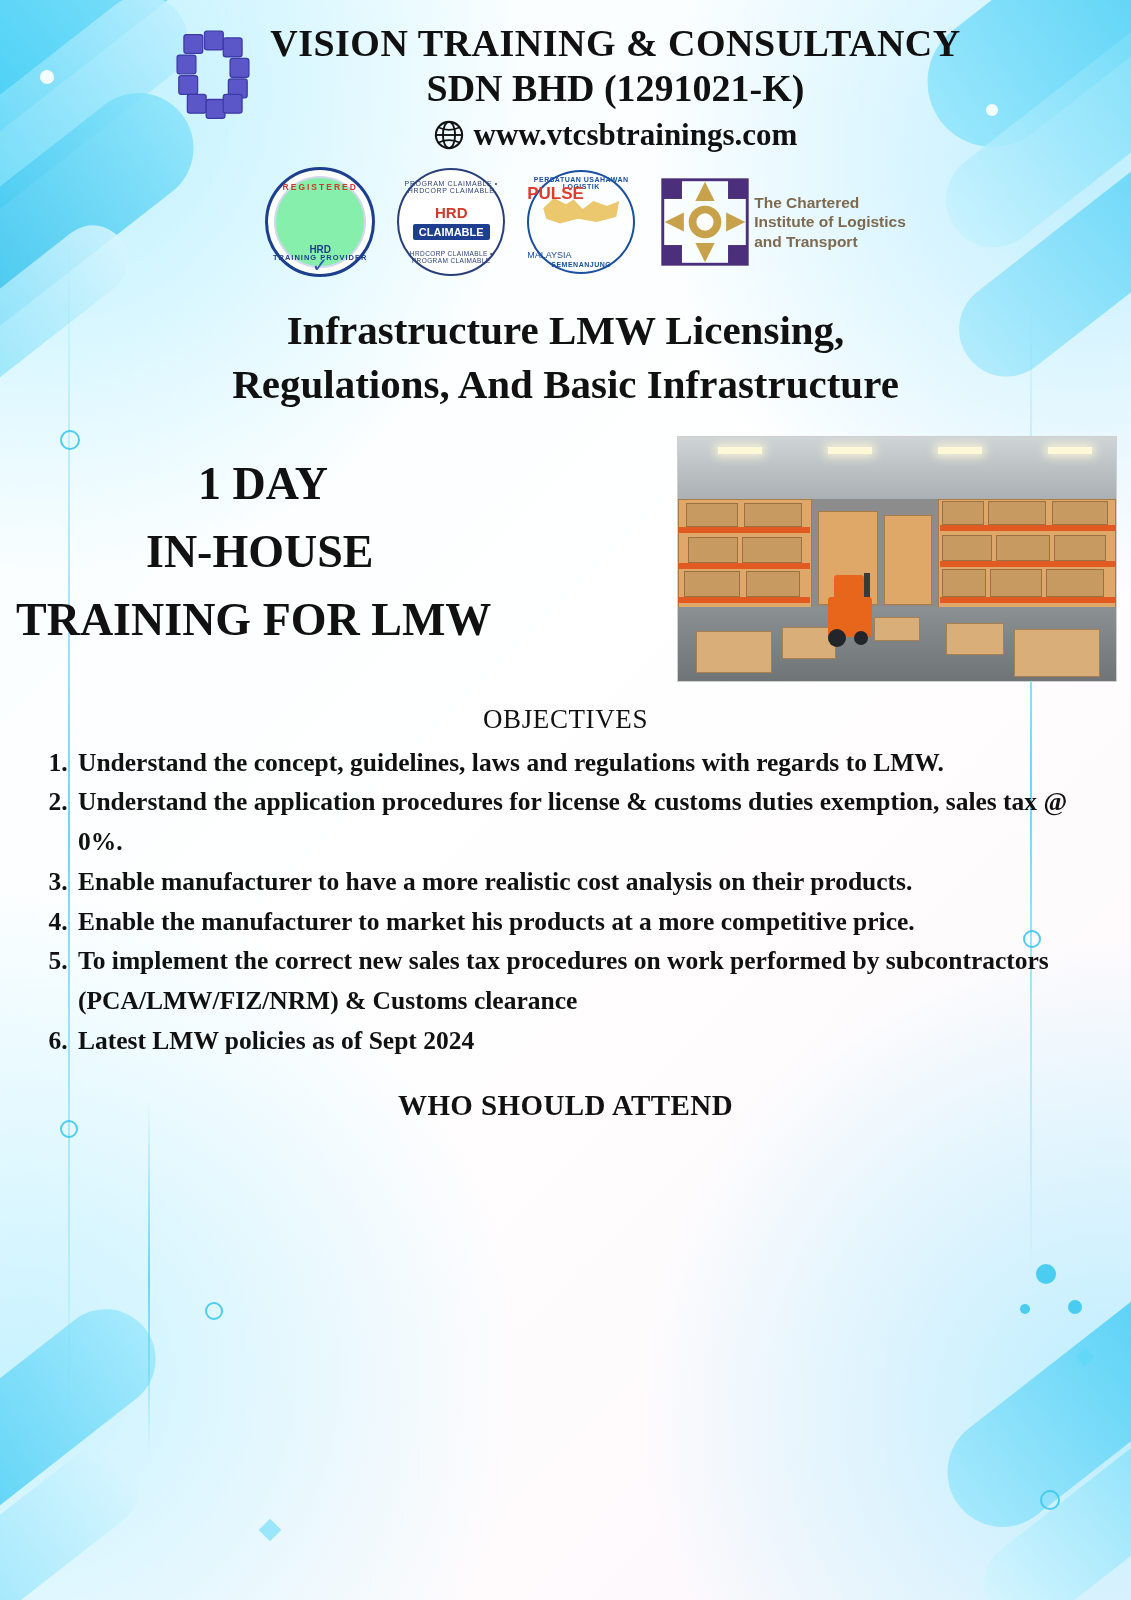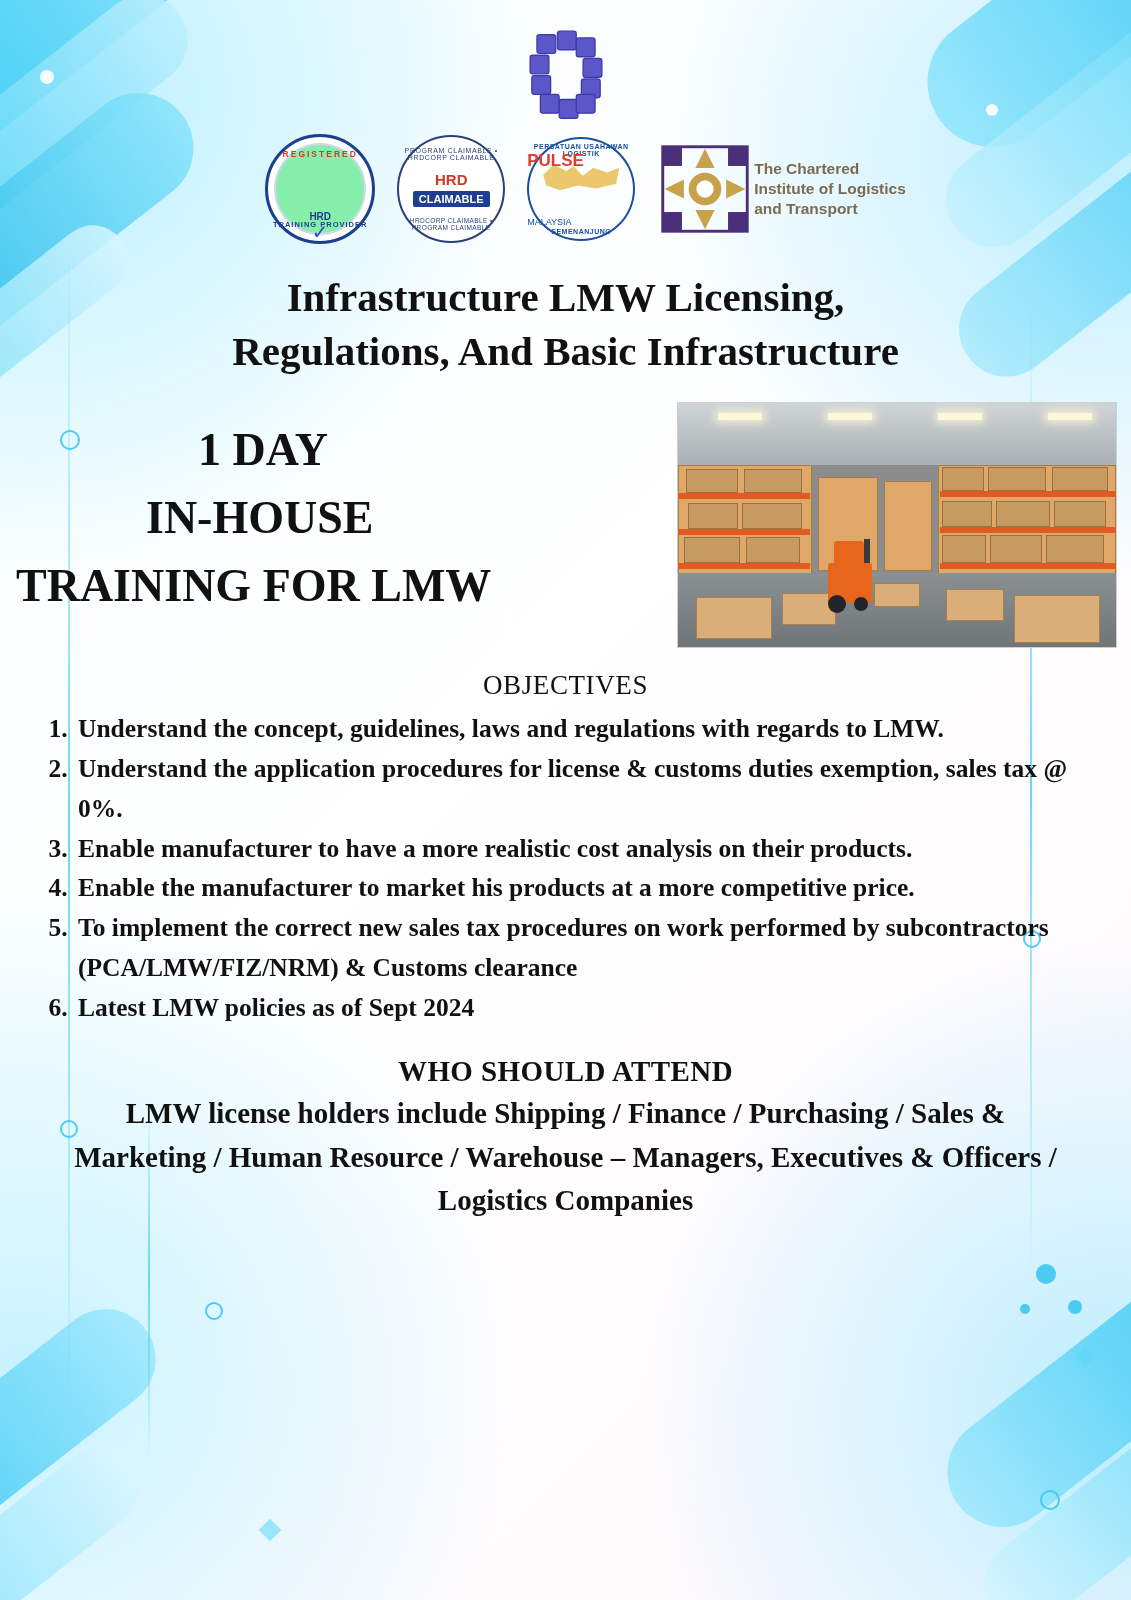--- a/index.html
+++ b/index.html
@@ -345,20 +345,34 @@
         <rect x="70" y="38" width="22" height="22" rx="3"></rect>
         <rect x="10" y="58" width="22" height="22" rx="3"></rect>
         <rect x="68" y="62" width="22" height="22" rx="3"></rect>
         <rect x="20" y="80" width="22" height="22" rx="3"></rect>
         <rect x="42" y="86" width="22" height="22" rx="3"></rect>
         <rect x="62" y="80" width="22" height="22" rx="3"></rect>
       </g>
       <rect x="36" y="40" width="28" height="30" rx="3" fill="#ffffff" opacity=".0"></rect>
     </svg>
 
+    <div class="header-text">
+      <div class="company-name">VISION TRAINING &amp; CONSULTANCY</div>
+      <div class="company-sub">SDN BHD (1291021-K)</div>
+      <div class="website-row">
+        <svg class="globe" viewBox="0 0 32 32">
+          <circle cx="16" cy="16" r="14" fill="none" stroke="#111" stroke-width="2.2"></circle>
+          <ellipse cx="16" cy="16" rx="6.5" ry="14" fill="none" stroke="#111" stroke-width="2"></ellipse>
+          <line x1="2" y1="16" x2="30" y2="16" stroke="#111" stroke-width="2"></line>
+          <path d="M5 8 Q16 13 27 8" fill="none" stroke="#111" stroke-width="1.8"></path>
+          <path d="M5 24 Q16 19 27 24" fill="none" stroke="#111" stroke-width="1.8"></path>
+        </svg>
+        <div class="website">www.vtcsbtrainings.com</div>
+      </div>
+    </div>
   </div>
 
   <div class="badges">
 
     <div class="badge hrd-round">
       <div class="top-t">REGISTERED</div>
       <div class="hrd-core">
         <div class="hrd"><span>HRD</span></div>
         <div class="hrd-check">✓</div>
       </div>
@@ -473,15 +487,14 @@
   <ol class="objectives">
     <li>Understand the concept, guidelines, laws and regulations with regards to LMW.</li>
     <li>Understand the application procedures for license &amp; customs duties exemption, sales tax @ 0%.</li>
     <li>Enable manufacturer to have a more realistic cost analysis on their products.</li>
     <li>Enable the manufacturer to market his products at a more competitive price.</li>
     <li>To implement the correct new sales tax procedures on work performed by subcontractors (PCA/LMW/FIZ/NRM) &amp; Customs clearance</li>
     <li>Latest LMW policies as of Sept 2024</li>
   </ol>
 
   <div class="attend-head">WHO SHOULD ATTEND</div>
-  <div class="attend-body">LMW license holders include Shipping / Finance / Purchasing / Sales &amp; Marketing / Human Resource / Warehouse – Managers, Executives &amp; Officers / Logistics Companies</div>
 
 </div>
 
 </body></html>

